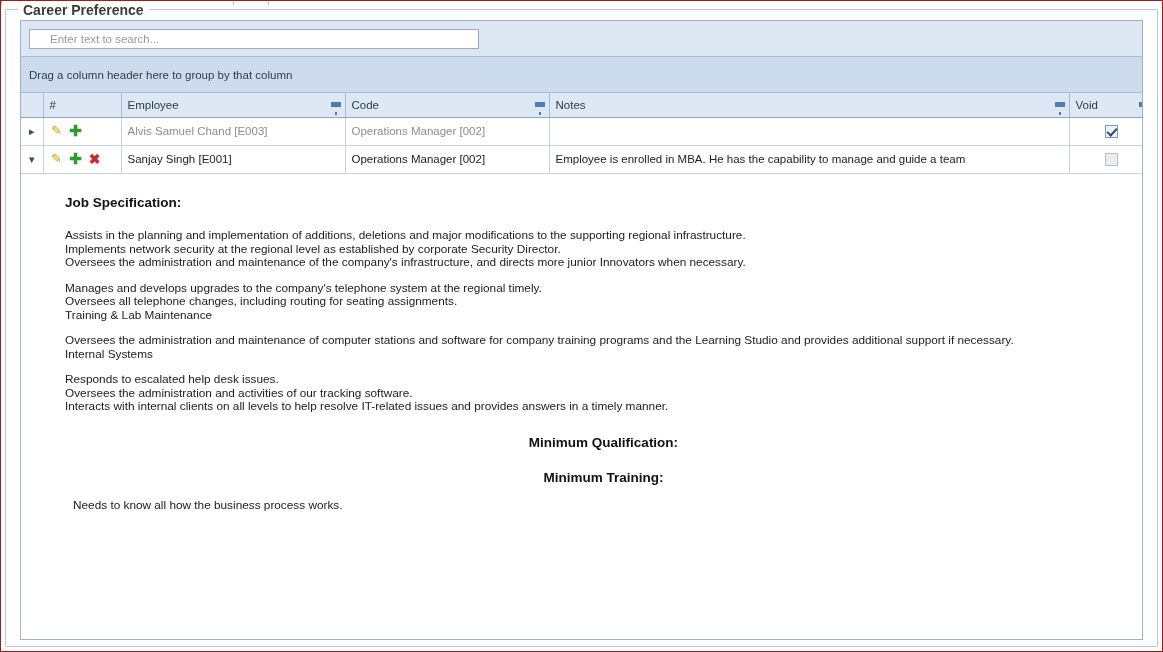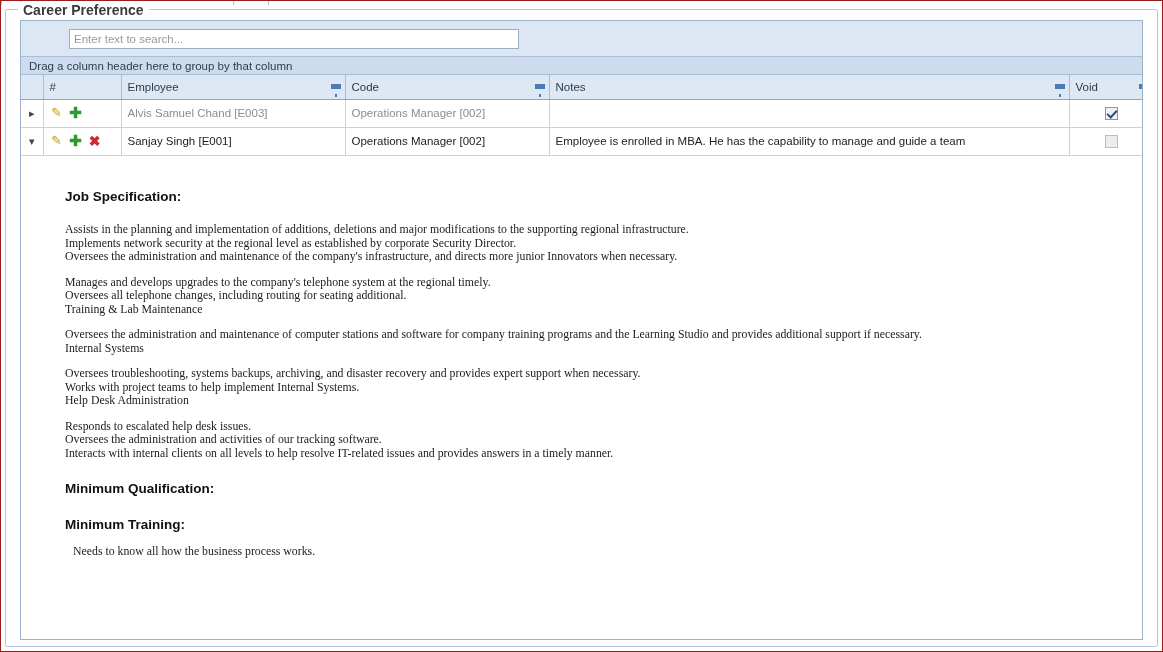--- a/index.html
+++ b/index.html
@@ -77,29 +77,28 @@
     box-sizing: border-box;
   }
   .search-input {
     width: 450px;
     height: 20px;
     font-family: "Liberation Sans", sans-serif;
     font-size: 11.5px;
     color: #555;
     border: 1px solid #9aaec4;
     background: #ffffff;
-    padding: 1px 4px;
+    padding: 1px 20px;
     box-sizing: border-box;
     outline: none;
-    margin-left: 40px;
   }
   .search-input::placeholder { color: #9a9a9a; }
 
   .group-bar {
-    height: 18px;
+    height: 36px;
     background: #ccdcee;
     border-bottom: 1px solid #a9bdd4;
     display: flex;
     align-items: center;
     padding-left: 8px;
     font-size: 11.5px;
     color: #2d3c4d;
     box-sizing: border-box;
   }
 
@@ -204,31 +203,31 @@
   .checkbox.disabled { background: #ececec; border-color: #b2bfcb; }
 
   .detail {
     padding: 22px 0 10px 44px;
     background: #ffffff;
     font-size: 11.8px;
     color: #1b1b1b;
     line-height: 13.5px;
   }
   .detail h3 {
-    margin: 12px 0 20px 0;
+    margin: 0 0 20px 0;
     font-size: 13.5px;
     font-weight: bold;
     color: #111;
   }
   .detail h3.sub {
     margin: 22px 0 14px 0;
+    text-align: center;
   }
   .detail p {
     margin: 0 0 12px 0;
-    font-family: Liberation Serif, serif;
   }
   .detail p.tight { margin: 8px; }
   .detail .line { display: block; }
 </style>
 </head>
 <body>
 
 <div id="app">
 
   <div class="top-strip">
@@ -323,34 +322,29 @@
         <h3>Job Specification:</h3>
 
         <p>
           <span class="line">Assists in the planning and implementation of additions, deletions and major modifications to the supporting regional infrastructure.</span>
           <span class="line">Implements network security at the regional level as established by corporate Security Director.</span>
           <span class="line">Oversees the administration and maintenance of the company's infrastructure, and directs more junior Innovators when necessary.</span>
         </p>
 
         <p>
           <span class="line">Manages and develops upgrades to the company's telephone system at the regional timely.</span>
-          <span class="line">Oversees all telephone changes, including routing for seating additional.</span>
+          <span class="line">Oversees all telephone changes, including routing for seating assignments.</span>
           <span class="line">Training &amp; Lab Maintenance</span>
         </p>
 
         <p>
           <span class="line">Oversees the administration and maintenance of computer stations and software for company training programs and the Learning Studio and provides additional support if necessary.</span>
           <span class="line">Internal Systems</span>
         </p>
 
-        <p>
-          <span class="line">Oversees troubleshooting, systems backups, archiving, and disaster recovery and provides expert support when necessary.</span>
-          <span class="line">Works with project teams to help implement Internal Systems.</span>
-          <span class="line">Help Desk Administration</span>
-        </p>
 
         <p>
           <span class="line">Responds to escalated help desk issues.</span>
           <span class="line">Oversees the administration and activities of our tracking software.</span>
           <span class="line">Interacts with internal clients on all levels to help resolve IT-related issues and provides answers in a timely manner.</span>
         </p>
 
         <h3 class="sub">Minimum Qualification:</h3>
 
         <h3 class="sub">Minimum Training:</h3>

